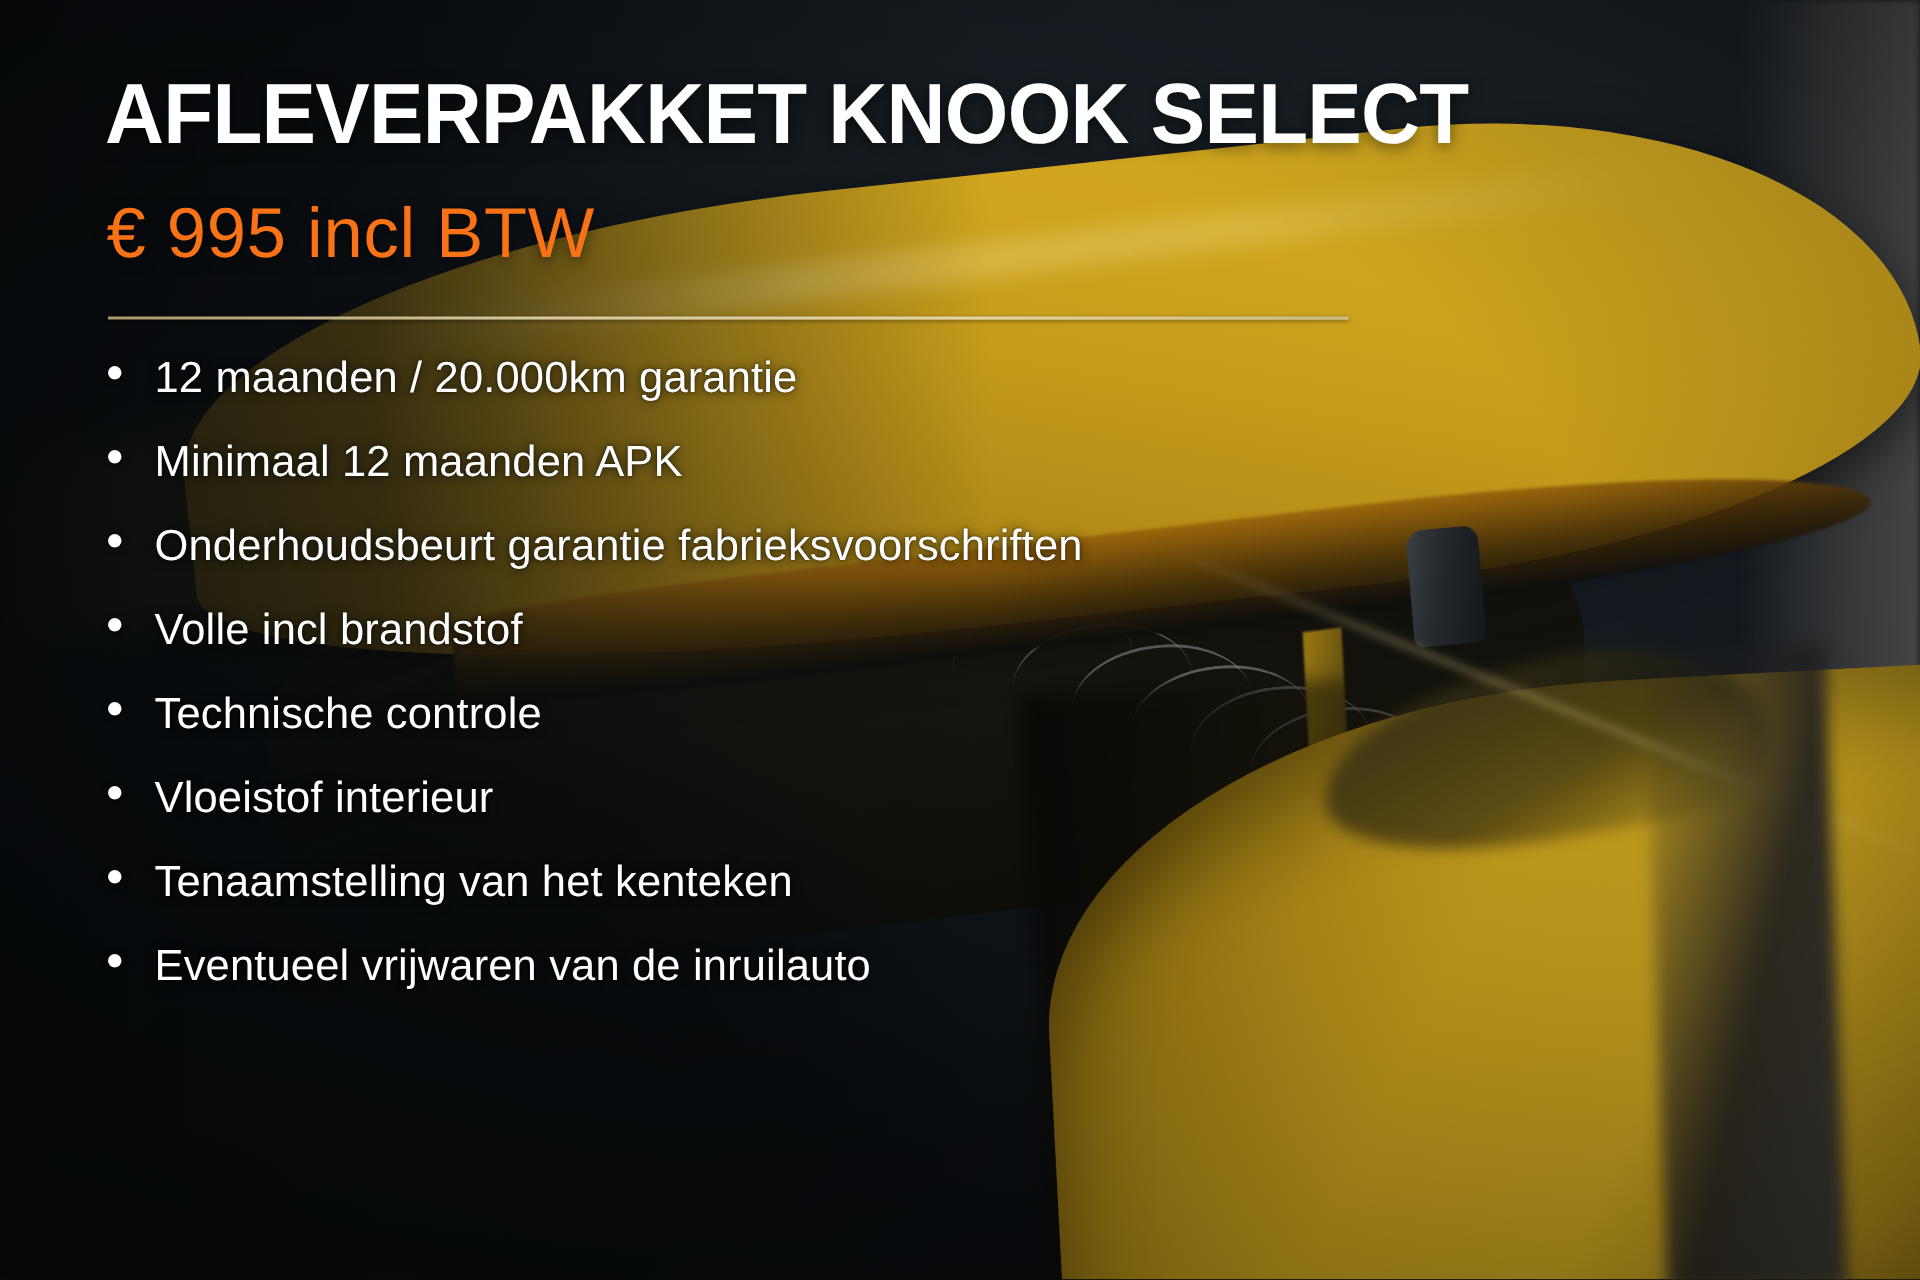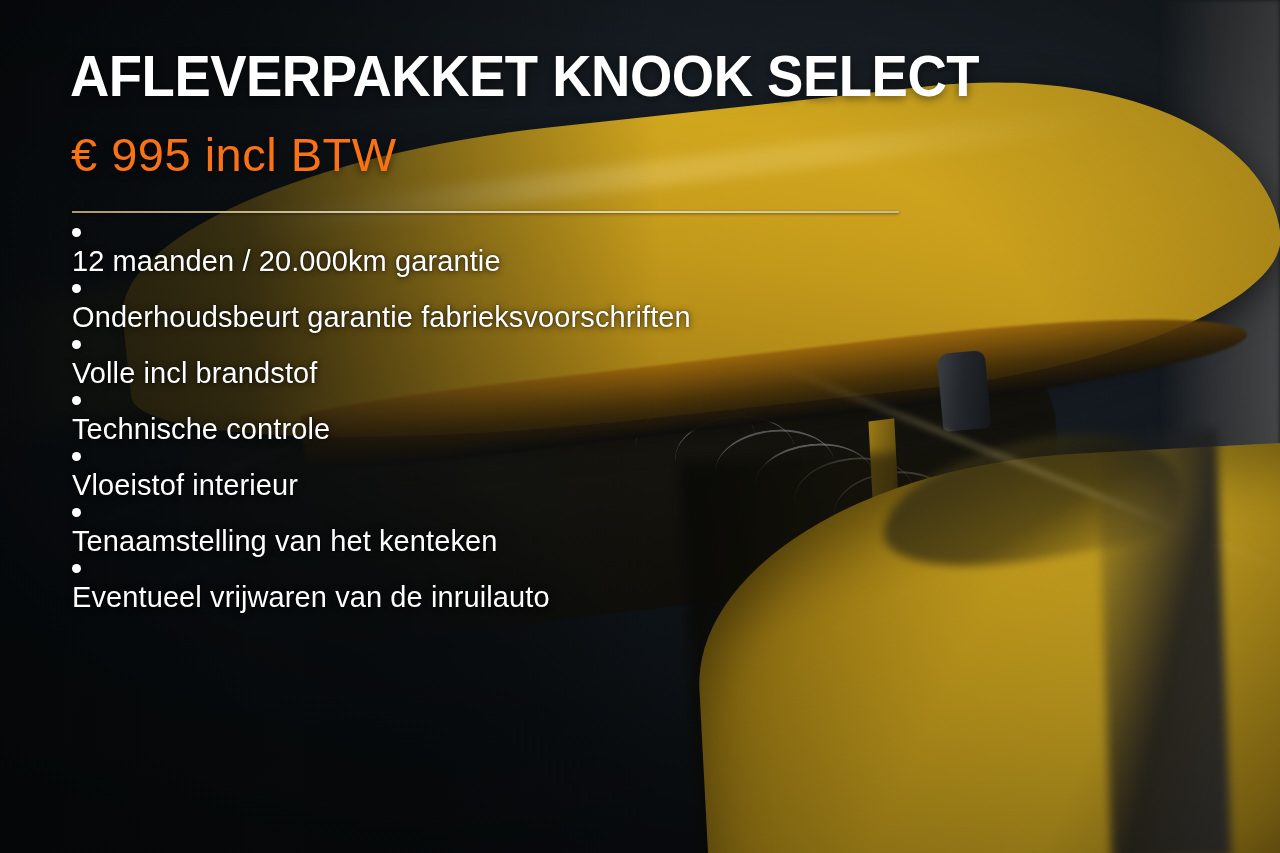--- a/index.html
+++ b/index.html
@@ -267,21 +267,20 @@
   .feature {
     display: flex;
     align-items: baseline;
     height: 56px;
     color: #ffffff;
     font-size: 29px;
     font-weight: 400;
     letter-spacing: 0.1px;
     text-shadow: 0 1px 7px rgba(0,0,0,0.72), 0 0 2px rgba(0,0,0,0.55);
     white-space: nowrap;
-    flex-direction: column;
   }
   .dot {
     flex: 0 0 auto;
     width: 9px;
     height: 9px;
     border-radius: 50%;
     background: #ffffff;
     margin-right: 22px;
     position: relative;
     top: -8px;
@@ -343,20 +342,24 @@
 
     <div class="rule"></div>
 
     <ul class="features">
       <li class="feature">
         <span class="dot"></span>
         <span>12 maanden / 20.000km garantie</span>
       </li>
       <li class="feature">
         <span class="dot"></span>
+        <span>Minimaal 12 maanden APK</span>
+      </li>
+      <li class="feature">
+        <span class="dot"></span>
         <span>Onderhoudsbeurt garantie fabrieksvoorschriften</span>
       </li>
       <li class="feature">
         <span class="dot"></span>
         <span>Volle incl brandstof</span>
       </li>
       <li class="feature">
         <span class="dot"></span>
         <span>Technische controle</span>
       </li>

